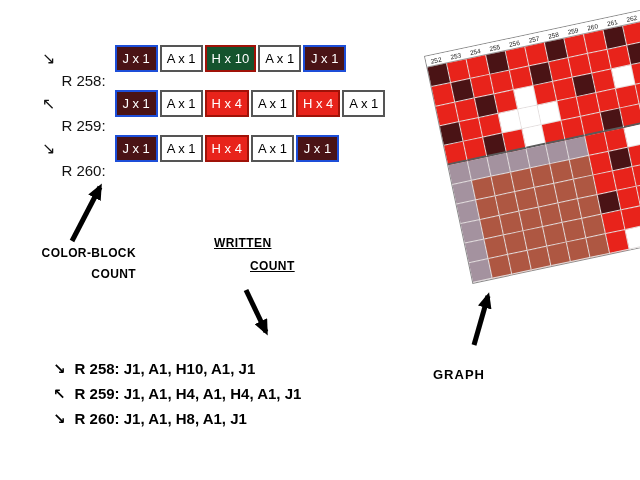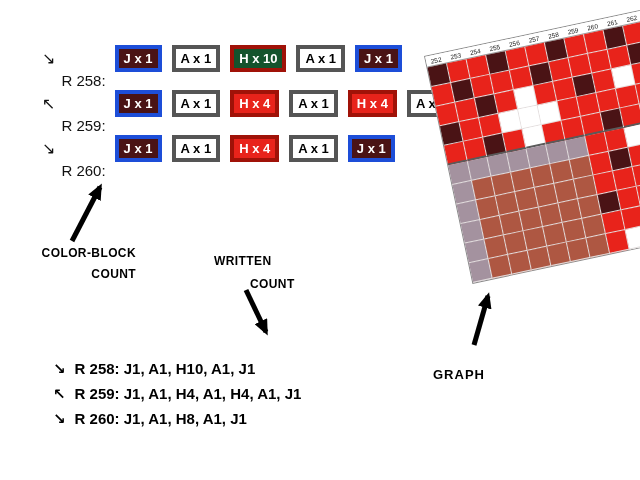--- a/index.html
+++ b/index.html
@@ -11,28 +11,28 @@
   }
   .canvas { position:relative; width:640px; height:480px; overflow:hidden; background:#fff; }
 
   
   .block-rows { position:absolute; left:42px; top:44px; z-index:2; }
   .block-row { display:flex; align-items:center; height:28px; margin-bottom:17px; white-space:nowrap; }
   .dir { font-size:16px; margin-right:6px; color:#111; }
   .row-label { font-size:15px; margin-right:9px; color:#111;margin-top:44px; }
   .blk {
     display:inline-flex; align-items:center; justify-content:center;
-    height:27px; min-width:43px; padding:0 5px; margin-right:10px;
-    font-size:13px; font-weight:bold; border:4px solid #1d4ed8;
+    height:27px; min-width:43px; padding:0 5px; margin-right:2px;
+    font-size:13px; font-weight:normal; border:2px solid #1d4ed8;
   }
 
   
   .ann { position:absolute; font-weight:bold; font-size:12px; letter-spacing:.4px; color:#000; z-index:4; }
   .ann-cbc { left:8px; top:243px; width:128px; text-align:right; line-height:21px; }
-  .ann-wc  { left:214px; top:250px; line-height:23px; }
+  .ann-wc  { left:214px; top:232px; line-height:23px;text-decoration:underline; }
   .ann-wc .l2 { margin-left:36px; }
   .ann-graph { left:433px; top:367px; font-size:13px; letter-spacing:1px; }
 
   
   .written { position:absolute; left:53px; top:356px; font-weight:bold; font-size:15px; line-height:25px; z-index:2; }
   .w-row { display:flex; align-items:baseline; white-space:nowrap; }
   .w-dir { margin-right:9px; font-size:15px; font-weight:bold; }
 
   
   .arrows { position:absolute; left:0; top:0; z-index:5; pointer-events:none; }

